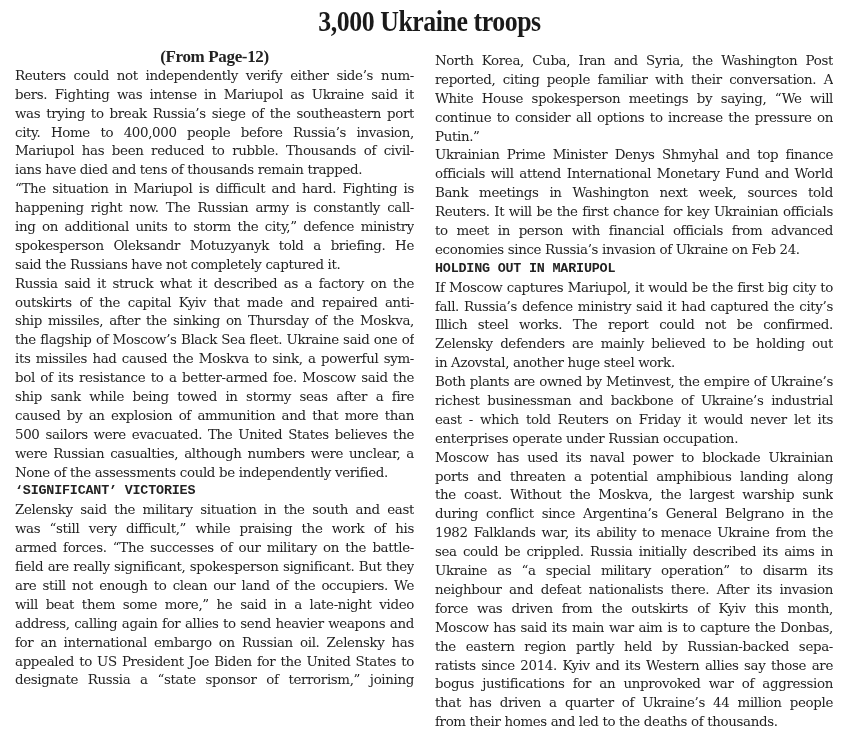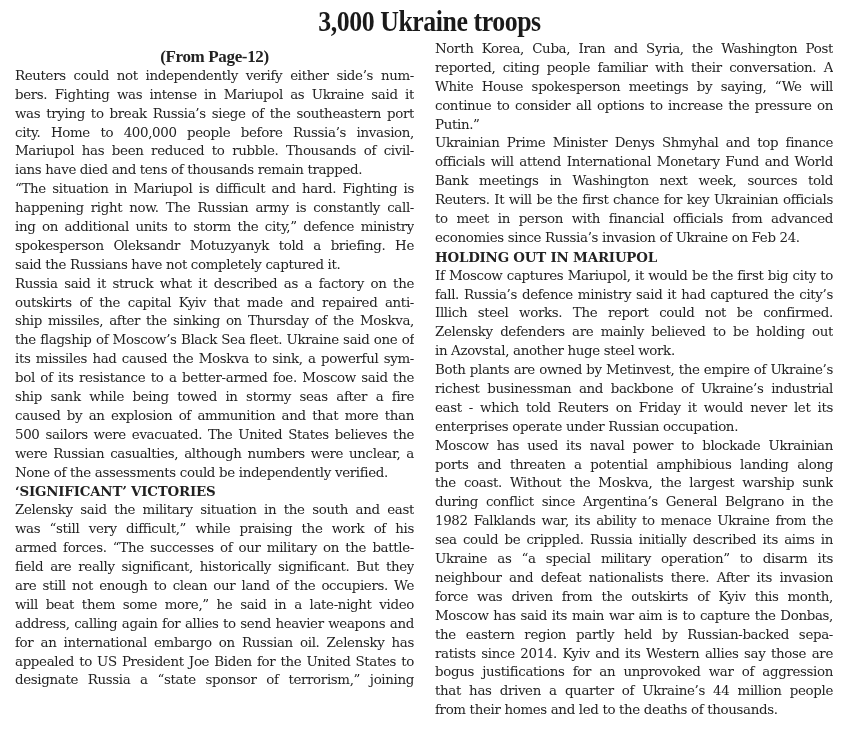--- a/index.html
+++ b/index.html
@@ -10,29 +10,29 @@
     font-weight: bold; font-size: 30px; letter-spacing: -0.5px;
     color: #1a1a1a; transform: scaleX(0.86); transform-origin: center top;
     line-height: 34px;
   }
   .col {
     position: absolute; top: 48px;
     font-family: "DejaVu Serif", "Liberation Serif", serif;
     font-size: 13.4px; color: #222;
   }
   .col.left { left: 15px; width: 399px; }
-  .col.right { left: 435px; width: 398px; top: 40px; }
+  .col.right { left: 435px; width: 398px; top: 52px; }
   .line {
     height: 18.9px; line-height: 18.9px; white-space: nowrap;
     text-align: justify; text-align-last: justify; overflow: hidden;
     letter-spacing: -0.35px;
   }
   .line.last { text-align-last: left; }
   .line.center { text-align: center; text-align-last: center; font-weight: bold; }
-  .line.sub { font-weight: bold; text-align-last: left; letter-spacing: -0.2px; }
+  .line.sub { font-weight: bold; text-align-last: left; letter-spacing: -0.2px; font-family: Liberation Mono, monospace; }
   .from { font-family: "Liberation Serif", "DejaVu Serif", serif; font-size: 17px; }
 </style>
 </head>
 <body>
 
 <div class="headline">3,000 Ukraine troops</div>
 
 <div class="col left">
   <div class="line center from">(From Page-12)</div>
   <div id="left-body">
@@ -66,21 +66,21 @@
       <div>
         <div class="line last">None of the assessments could be independently verified.</div>
       </div>
       <div>
         <div class="line sub">‘SIGNIFICANT’ VICTORIES</div>
       </div>
       <div>
         <div class="line">Zelensky said the military situation in the south and east</div>
         <div class="line">was “still very difficult,” while praising the work of his</div>
         <div class="line">armed forces. “The successes of our military on the battle-</div>
-        <div class="line">field are really significant, historically significant. But they</div>
+        <div class="line">field are really significant, spokesperson significant. But they</div>
         <div class="line">are still not enough to clean our land of the occupiers. We</div>
         <div class="line">will beat them some more,” he said in a late-night video</div>
         <div class="line">address, calling again for allies to send heavier weapons and</div>
         <div class="line">for an international embargo on Russian oil. Zelensky has</div>
         <div class="line">appealed to US President Joe Biden for the United States to</div>
         <div class="line">designate Russia a “state sponsor of terrorism,” joining</div>
       </div>
     </div>
 </div>
 

